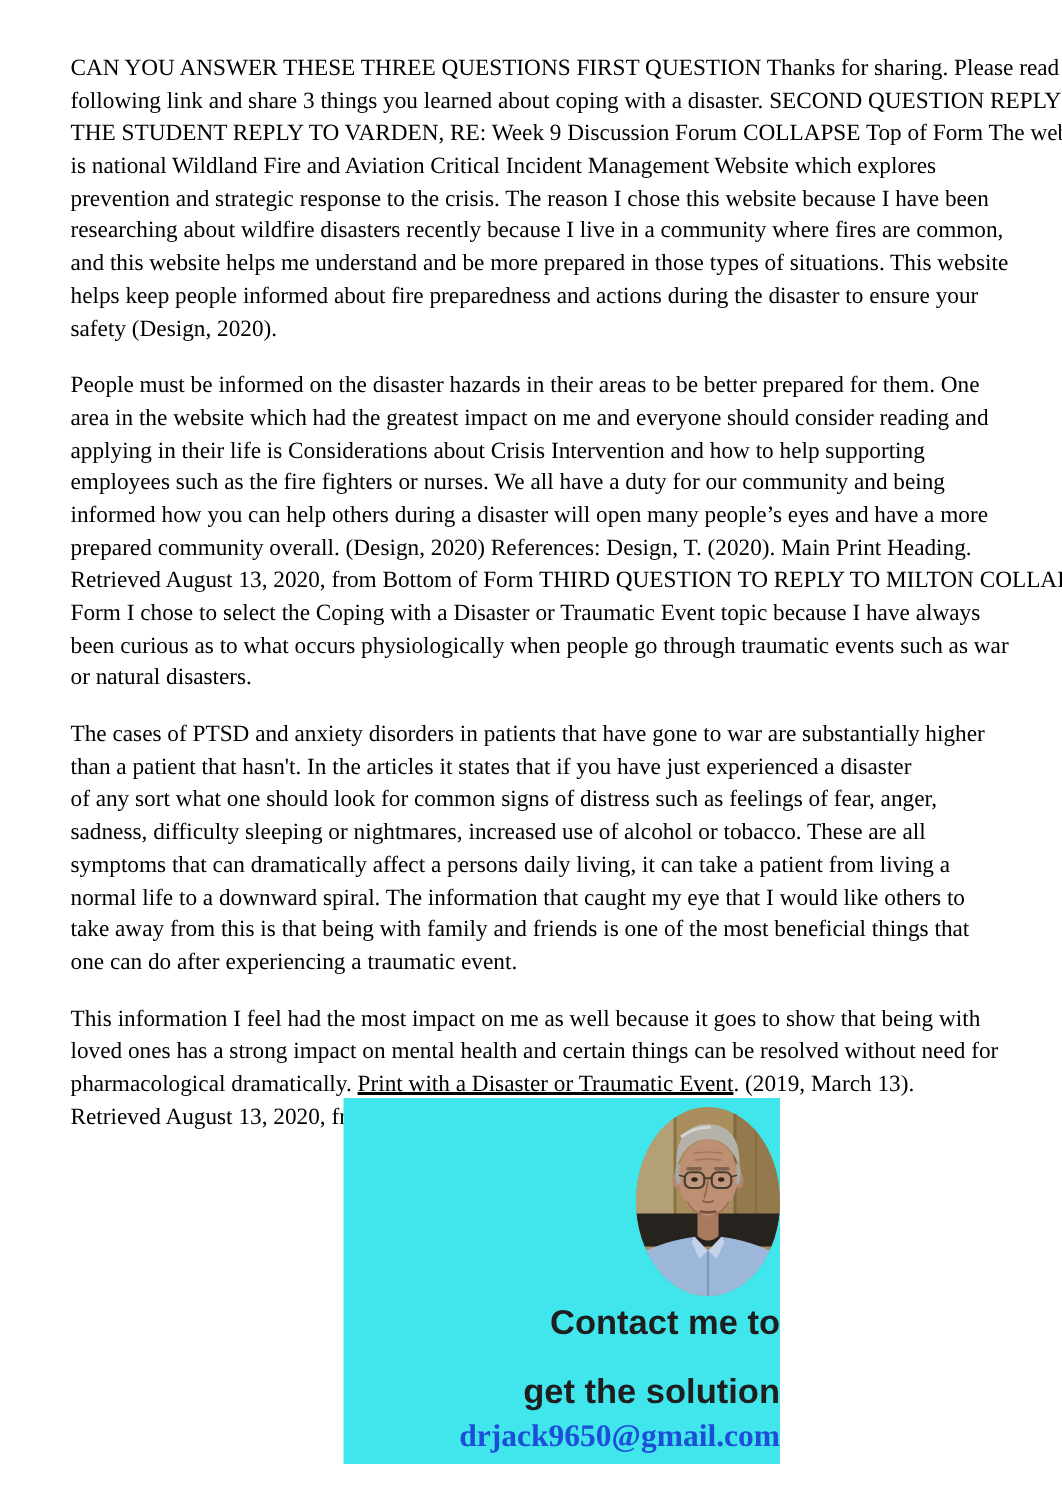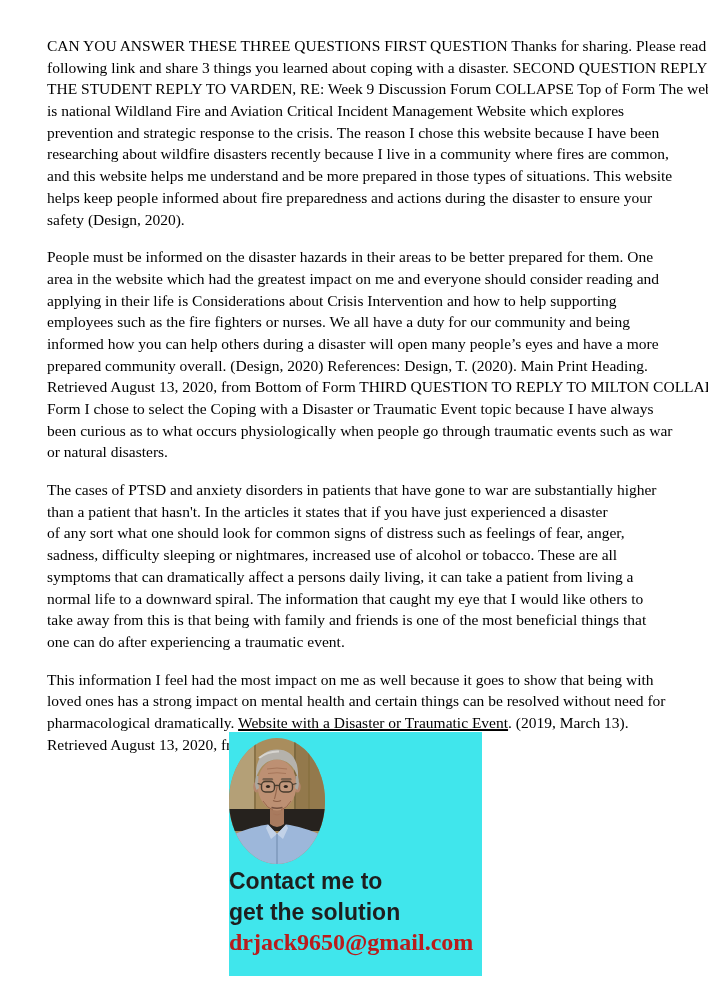--- a/index.html
+++ b/index.html
@@ -26,50 +26,50 @@
     white-space: pre;
   }
   .underline {
     text-decoration: underline;
     text-decoration-thickness: 1.5px;
   }
   .overlay {
     position: absolute;
     left: 229px;
     top: 732px;
-    width: 253px;
+    width: 291px;
     height: 244px;
     background: #40e6ec;
     z-index: 5;
     display: flex;
     flex-direction: column;
-    align-items: flex-start;
+    align-items: flex-end;
   }
   .photo {
     margin-top: 6px;
     width: 96px;
     height: 126px;
     flex: 0 0 auto;
   }
   .overlay-heading {
     margin-top: 2px;
     font-family: "Liberation Sans", sans-serif;
     font-weight: bold;
     font-size: 23px;
     line-height: 30px;
     color: #1e1e1e;
     text-align: center;
     white-space: pre;
   }
   .overlay-email {
     font-family: "Liberation Serif", serif;
     font-weight: bold;
-    font-size: 24px;
+    font-size: 21px;
     line-height: 30px;
-    color: #b91c1c;
+    color: #1d4ed8;
     text-align: center;
     white-space: pre;
   }
 </style>
 </head>
 <body>
 
 <div class="page">
 
   <div class="content">
@@ -102,21 +102,21 @@
         <div class="line">of any sort what one should look for common signs of distress such as feelings of fear, anger,</div>
         <div class="line">sadness, difficulty sleeping or nightmares, increased use of alcohol or tobacco. These are all</div>
         <div class="line">symptoms that can dramatically affect a persons daily living, it can take a patient from living a</div>
         <div class="line">normal life to a downward spiral. The information that caught my eye that I would like others to</div>
         <div class="line">take away from this is that being with family and friends is one of the most beneficial things that</div>
         <div class="line">one can do after experiencing a traumatic event.</div>
       </div>
       <div class="para">
         <div class="line">This information I feel had the most impact on me as well because it goes to show that being with</div>
         <div class="line">loved ones has a strong impact on mental health and certain things can be resolved without need for</div>
-        <div class="line"><span>pharmacological dramatically. </span><span class="underline">Website with a Disaster or Traumatic Event</span><span>. (2019, March 13).</span></div>
+        <div class="line"><span>pharmacological dramatically. </span><span class="underline">Print with a Disaster or Traumatic Event</span><span>. (2019, March 13).</span></div>
         <div class="line">Retrieved August 13, 2020, fro</div>
       </div>
     </div>
 
   <div class="overlay">
     <svg class="photo" viewBox="0 0 96 126" xmlns="http://www.w3.org/2000/svg">
       <defs>
         <clipPath id="oval">
             <ellipse cx="48" cy="63" rx="48" ry="63"></ellipse>
           </clipPath>
@@ -154,17 +154,17 @@
         <line x1="63.5" y1="46.5" x2="67.4" y2="45.5" stroke="#473b2d" stroke-width="1.2"></line>
         <ellipse cx="39" cy="48.4" rx="2.1" ry="1.5" fill="#2f241c"></ellipse>
         <ellipse cx="56.8" cy="48.4" rx="2.1" ry="1.5" fill="#2f241c"></ellipse>
         <path d="M48,49 C47.2,54 46.4,58 45.4,61" stroke="#96684e" stroke-width="1.2" fill="none"></path>
         <path d="M44,62.5 Q48,64.5 52,62.5" stroke="#8a5d44" stroke-width="1.2" fill="none"></path>
         <path d="M42.5,69.5 Q48,71 53.5,69.5" stroke="#74503e" stroke-width="1.7" fill="none"></path>
         <path d="M44.5,76 Q48,78 51.5,76" stroke="#a5755a" stroke-width="1" fill="none"></path>
       </g>
     </svg>
     <div class="overlay-heading">Contact me to</div>
-    <div class="overlay-heading" style="margin-top:1px;">get the solution</div>
+    <div class="overlay-heading" style="margin-top:16px;">get the solution</div>
     <div class="overlay-email">drjack9650@gmail.com</div>
   </div>
 
 </div>
 
 </body></html>

